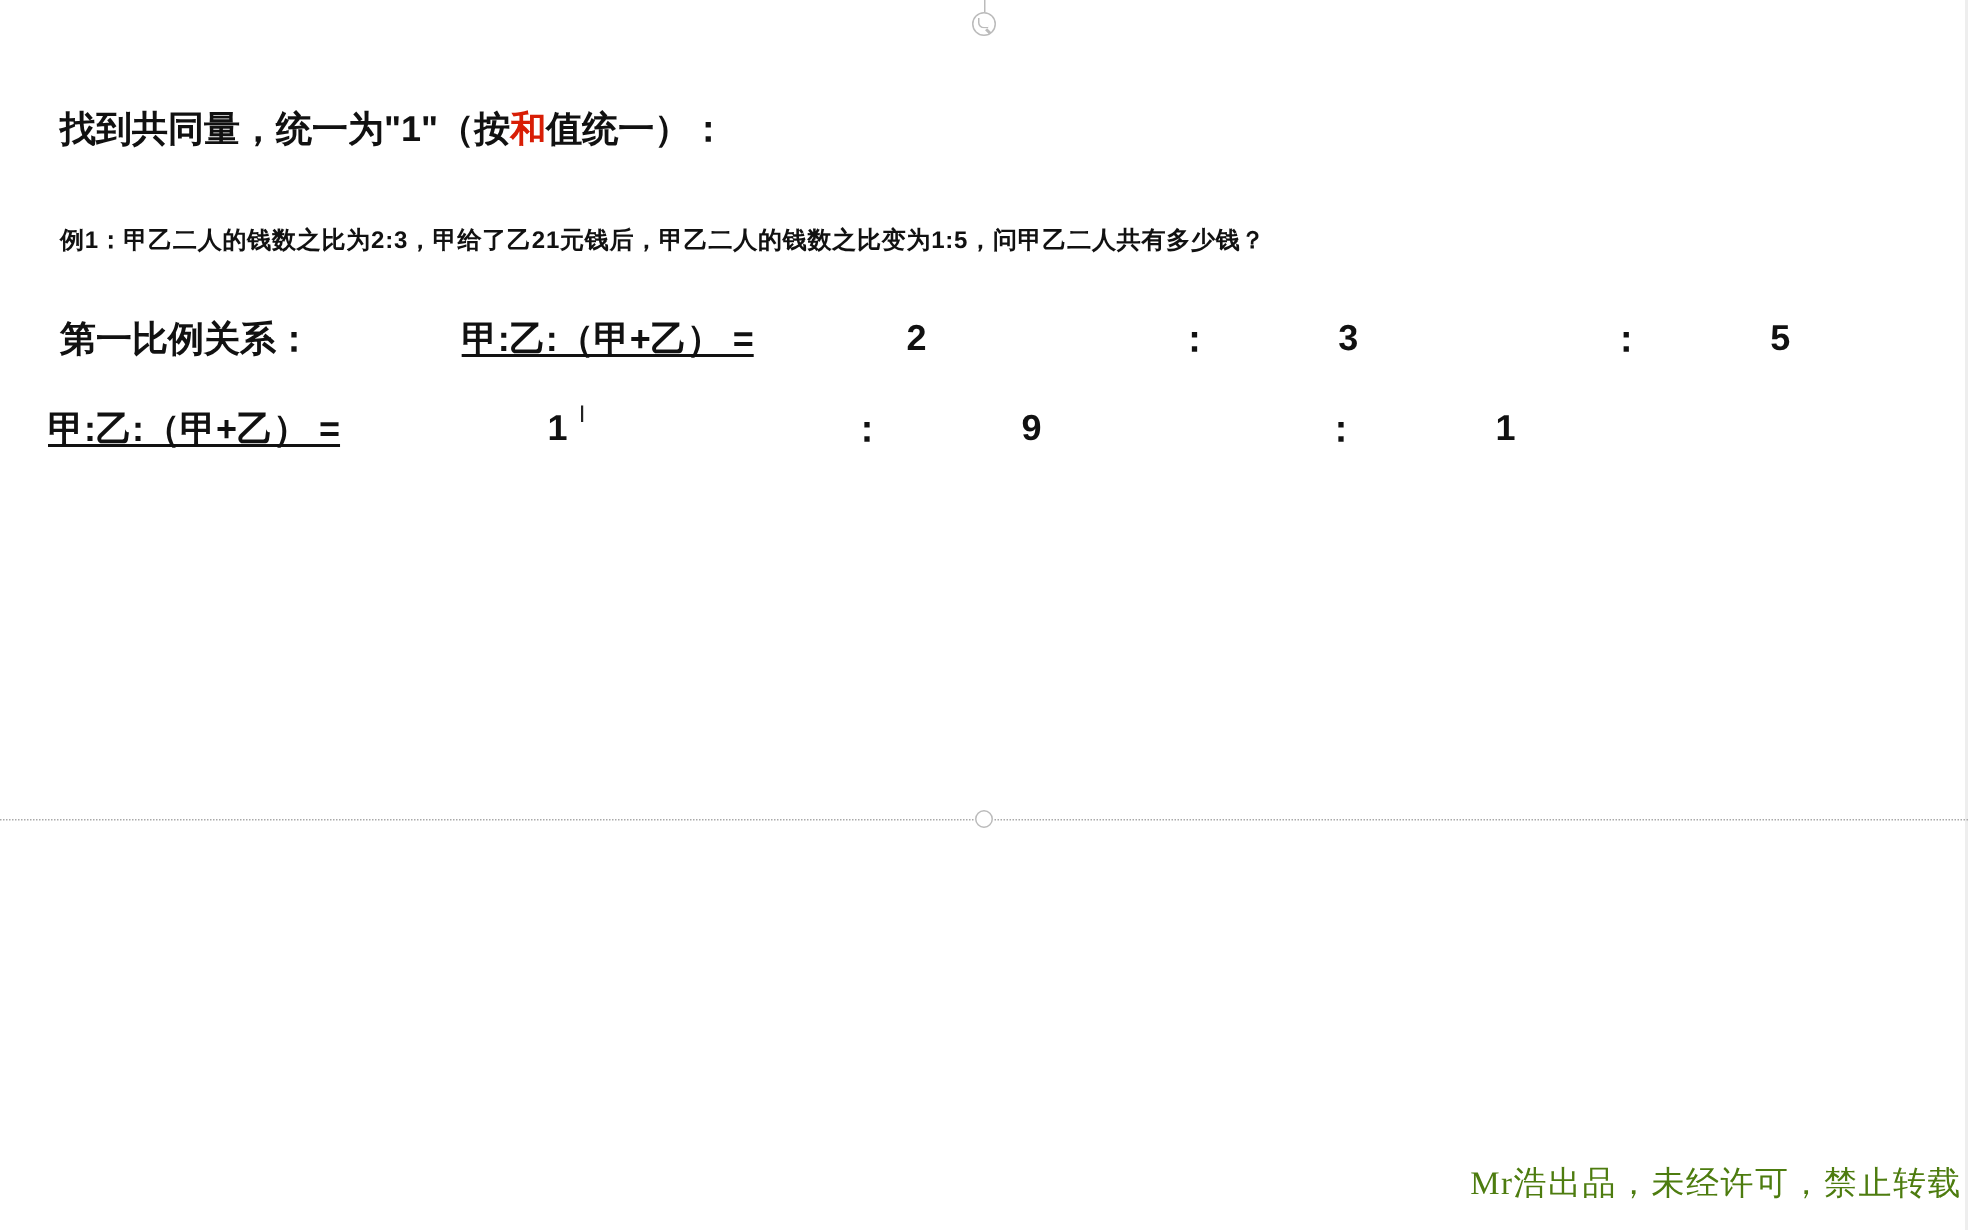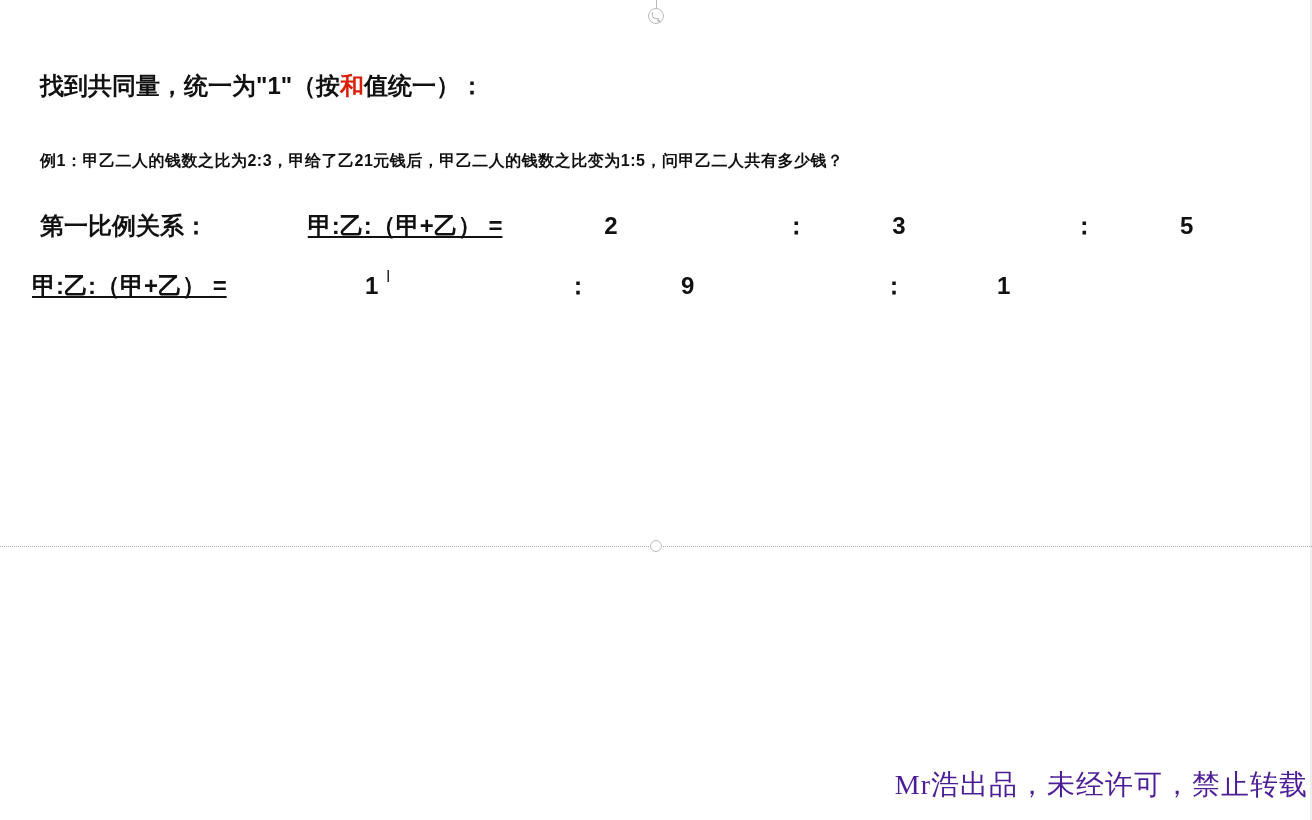--- a/index.html
+++ b/index.html
@@ -111,22 +111,22 @@
       position: absolute;
       left: 0; right: 0;
       height: 0;
       border-top: 1.2px dotted #aaa;
     }
     .dotted-top { top: 28px; }
     .footer {
       position: absolute;
       right: 4px;
       bottom: 16px;
-      font-size: 28px;
-      color: #4c1d95;
+      font-size: 22px;
+      color: #4d7c0f;
       letter-spacing: 1px;
       font-weight: 400;
       font-family: "Microsoft YaHei", "SimSun", serif;
     }
     .scrollbar {
       position: absolute; top: 0; right: 0; width: 2px; height: 100%;
       background: #eee;
     }
     .gs { letter-spacing: 0.5px; }
   </style>

